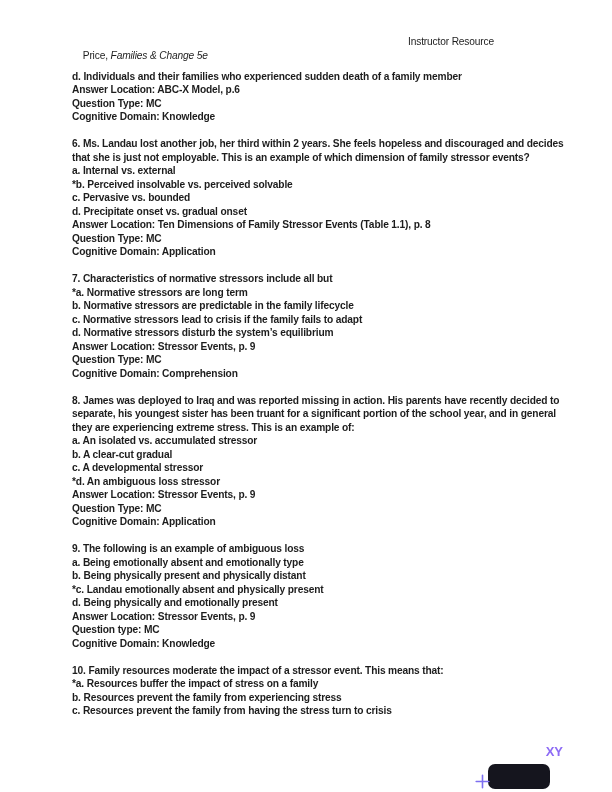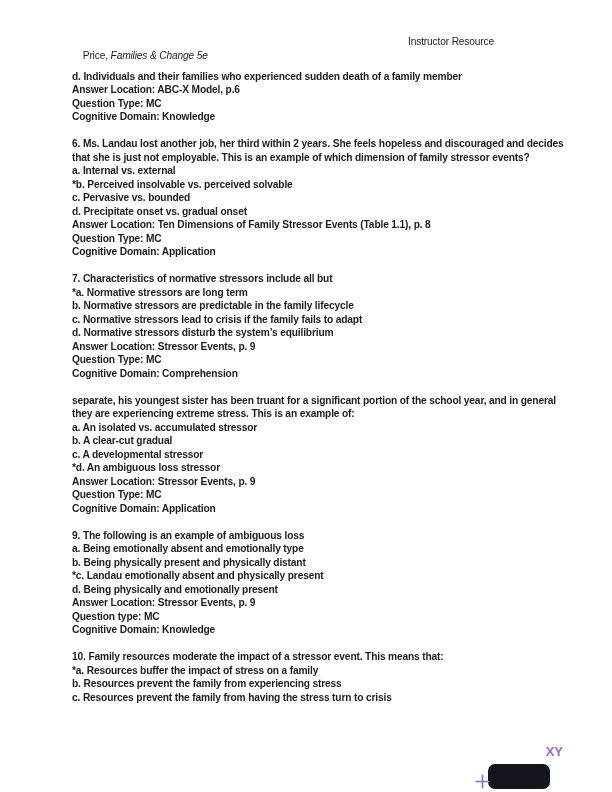--- a/index.html
+++ b/index.html
@@ -110,20 +110,21 @@
     <div class="line">*a. Normative stressors are long term</div>
     <div class="line">b. Normative stressors are predictable in the family lifecycle</div>
     <div class="line">c. Normative stressors lead to crisis if the family fails to adapt</div>
     <div class="line">d. Normative stressors disturb the system’s equilibrium</div>
     <div class="line">Answer Location: Stressor Events, p. 9</div>
     <div class="line">Question Type: MC</div>
     <div class="line">Cognitive Domain: Comprehension</div>
   </div>
 
   <div class="block">
+    <div class="line">8. James was deployed to Iraq and was reported missing in action. His parents have recently decided to</div>
     <div class="line">separate, his youngest sister has been truant for a significant portion of the school year, and in general</div>
     <div class="line">they are experiencing extreme stress. This is an example of:</div>
     <div class="line">a. An isolated vs. accumulated stressor</div>
     <div class="line">b. A clear-cut gradual</div>
     <div class="line">c. A developmental stressor</div>
     <div class="line">*d. An ambiguous loss stressor</div>
     <div class="line">Answer Location: Stressor Events, p. 9</div>
     <div class="line">Question Type: MC</div>
     <div class="line">Cognitive Domain: Application</div>
   </div>

